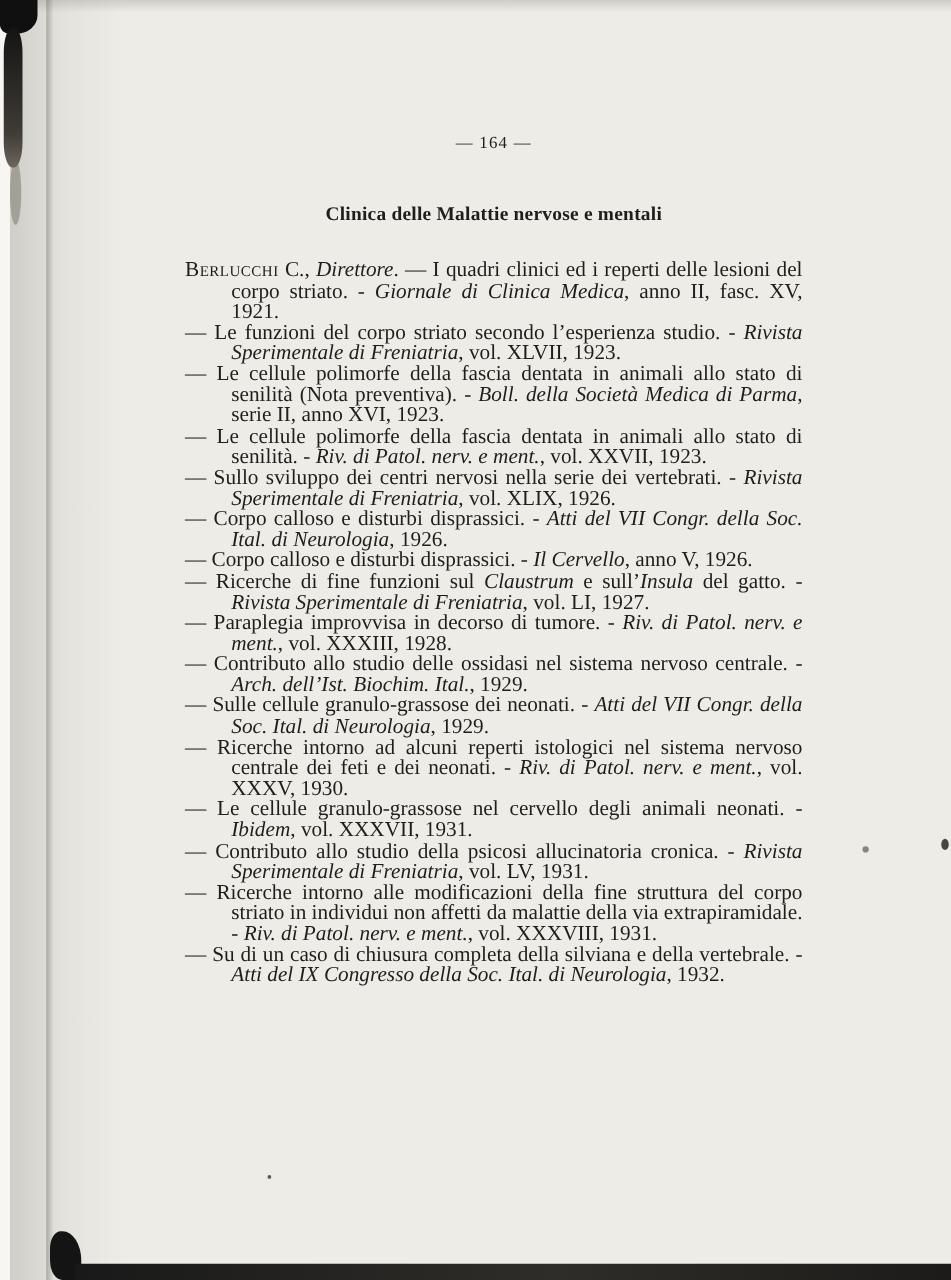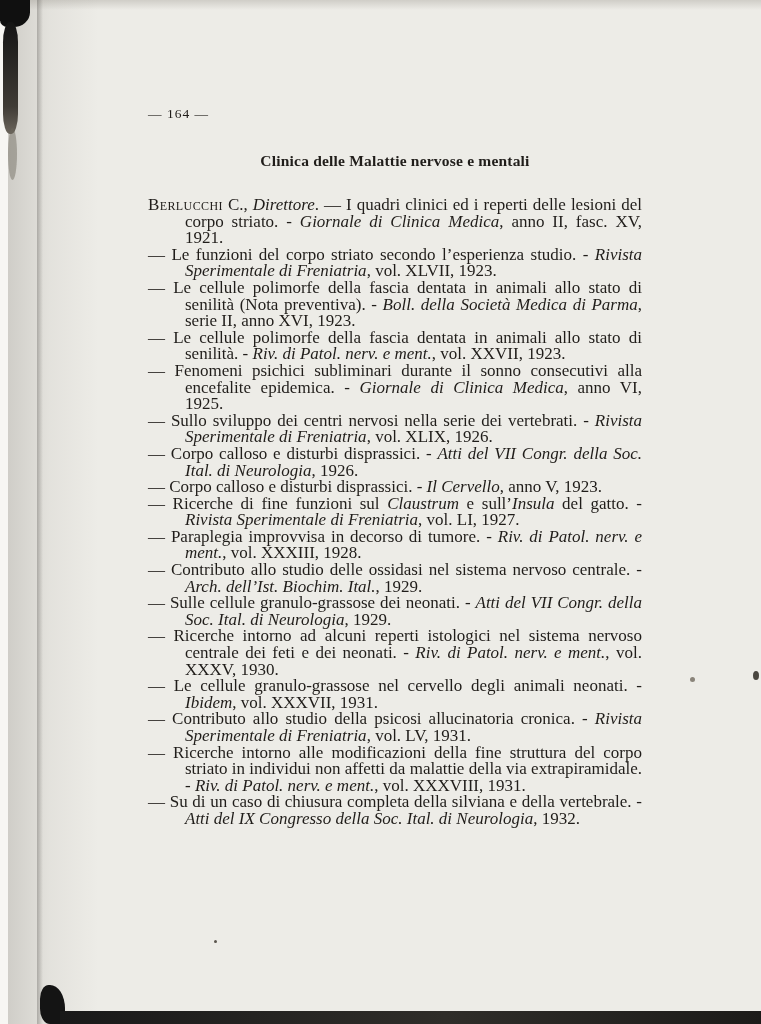--- a/index.html
+++ b/index.html
@@ -42,26 +42,26 @@
   .right-dot{left:753px;top:671px;width:6px;height:9px;background:#4a463f;border-radius:50%;}
   .speck-1{left:690px;top:677px;width:5px;height:5px;background:#8a847a;border-radius:50%;}
   .speck-2{left:214px;top:940px;width:3px;height:3px;background:#5a554e;border-radius:50%;}
 
   
   .column{
     position:absolute;left:148px;top:106px;width:494px;
     color:var(--ink);
   }
   .page-number{
-    text-align:left;
+    text-align:center;
     font-size:13.5px;
     letter-spacing:1px;
   }
   .title{
-    margin-top:30px;
+    margin-top:41px;
     text-align:center;
     font-weight:bold;
     font-size:15.5px;
     letter-spacing:.2px;
   }
   .bib{
     margin-top:27px;
     font-size:17px;
     line-height:16.6px;
     text-align:justify;
@@ -93,24 +93,23 @@
   <div class="artifact speck-2"></div>
 
   <div class="column">
     <div class="page-number">— 164 —</div>
     <div class="title">Clinica delle Malattie nervose e mentali</div>
     <div class="bib">
         <div class="entry"><span class="sc">Berlucchi</span><span> C., </span><span class="it">Direttore</span><span>. — I quadri clinici ed i reperti delle lesioni del corpo striato. - </span><span class="it">Giornale di Clinica Medica</span><span>, anno II, fasc. XV, 1921.</span></div>
         <div class="entry"><span>— Le funzioni del corpo striato secondo l’esperienza studio. - </span><span class="it">Rivista Sperimentale di Freniatria</span><span>, vol. XLVII, 1923.</span></div>
         <div class="entry"><span>— Le cellule polimorfe della fascia dentata in animali allo stato di senilità (Nota preventiva). - </span><span class="it">Boll. della Società Medica di Parma</span><span>, serie II, anno XVI, 1923.</span></div>
         <div class="entry"><span>— Le cellule polimorfe della fascia dentata in animali allo stato di senilità. - </span><span class="it">Riv. di Patol. nerv. e ment.</span><span>, vol. XXVII, 1923.</span></div>
-        <div class="entry"><span>— Fenomeni psichici subliminari durante il sonno consecutivi alla encefalite epidemica. - </span><span class="it">Giornale di Clinica Medica</span><span>, anno VI, 1925.</span></div>
         <div class="entry"><span>— Sullo sviluppo dei centri nervosi nella serie dei vertebrati. - </span><span class="it">Rivista Sperimentale di Freniatria</span><span>, vol. XLIX, 1926.</span></div>
         <div class="entry"><span>— Corpo calloso e disturbi disprassici. - </span><span class="it">Atti del VII Congr. della Soc. Ital. di Neurologia</span><span>, 1926.</span></div>
-        <div class="entry"><span>— Corpo calloso e disturbi disprassici. - </span><span class="it">Il Cervello</span><span>, anno V, 1923.</span></div>
+        <div class="entry"><span>— Corpo calloso e disturbi disprassici. - </span><span class="it">Il Cervello</span><span>, anno V, 1926.</span></div>
         <div class="entry"><span>— Ricerche di fine funzioni sul </span><span class="it">Claustrum</span><span> e sull’</span><span class="it">Insula</span><span> del gatto. - </span><span class="it">Rivista Sperimentale di Freniatria</span><span>, vol. LI, 1927.</span></div>
         <div class="entry"><span>— Paraplegia improvvisa in decorso di tumore. - </span><span class="it">Riv. di Patol. nerv. e ment.</span><span>, vol. XXXIII, 1928.</span></div>
         <div class="entry"><span>— Contributo allo studio delle ossidasi nel sistema nervoso centrale. - </span><span class="it">Arch. dell’Ist. Biochim. Ital.</span><span>, 1929.</span></div>
         <div class="entry"><span>— Sulle cellule granulo-grassose dei neonati. - </span><span class="it">Atti del VII Congr. della Soc. Ital. di Neurologia</span><span>, 1929.</span></div>
         <div class="entry"><span>— Ricerche intorno ad alcuni reperti istologici nel sistema nervoso centrale dei feti e dei neonati. - </span><span class="it">Riv. di Patol. nerv. e ment.</span><span>, vol. XXXV, 1930.</span></div>
         <div class="entry"><span>— Le cellule granulo-grassose nel cervello degli animali neonati. - </span><span class="it">Ibidem</span><span>, vol. XXXVII, 1931.</span></div>
         <div class="entry"><span>— Contributo allo studio della psicosi allucinatoria cronica. - </span><span class="it">Rivista Sperimentale di Freniatria</span><span>, vol. LV, 1931.</span></div>
         <div class="entry"><span>— Ricerche intorno alle modificazioni della fine struttura del corpo striato in individui non affetti da malattie della via extrapiramidale. - </span><span class="it">Riv. di Patol. nerv. e ment.</span><span>, vol. XXXVIII, 1931.</span></div>
         <div class="entry"><span>— Su di un caso di chiusura completa della silviana e della vertebrale. - </span><span class="it">Atti del IX Congresso della Soc. Ital. di Neurologia</span><span>, 1932.</span></div>
       </div>

